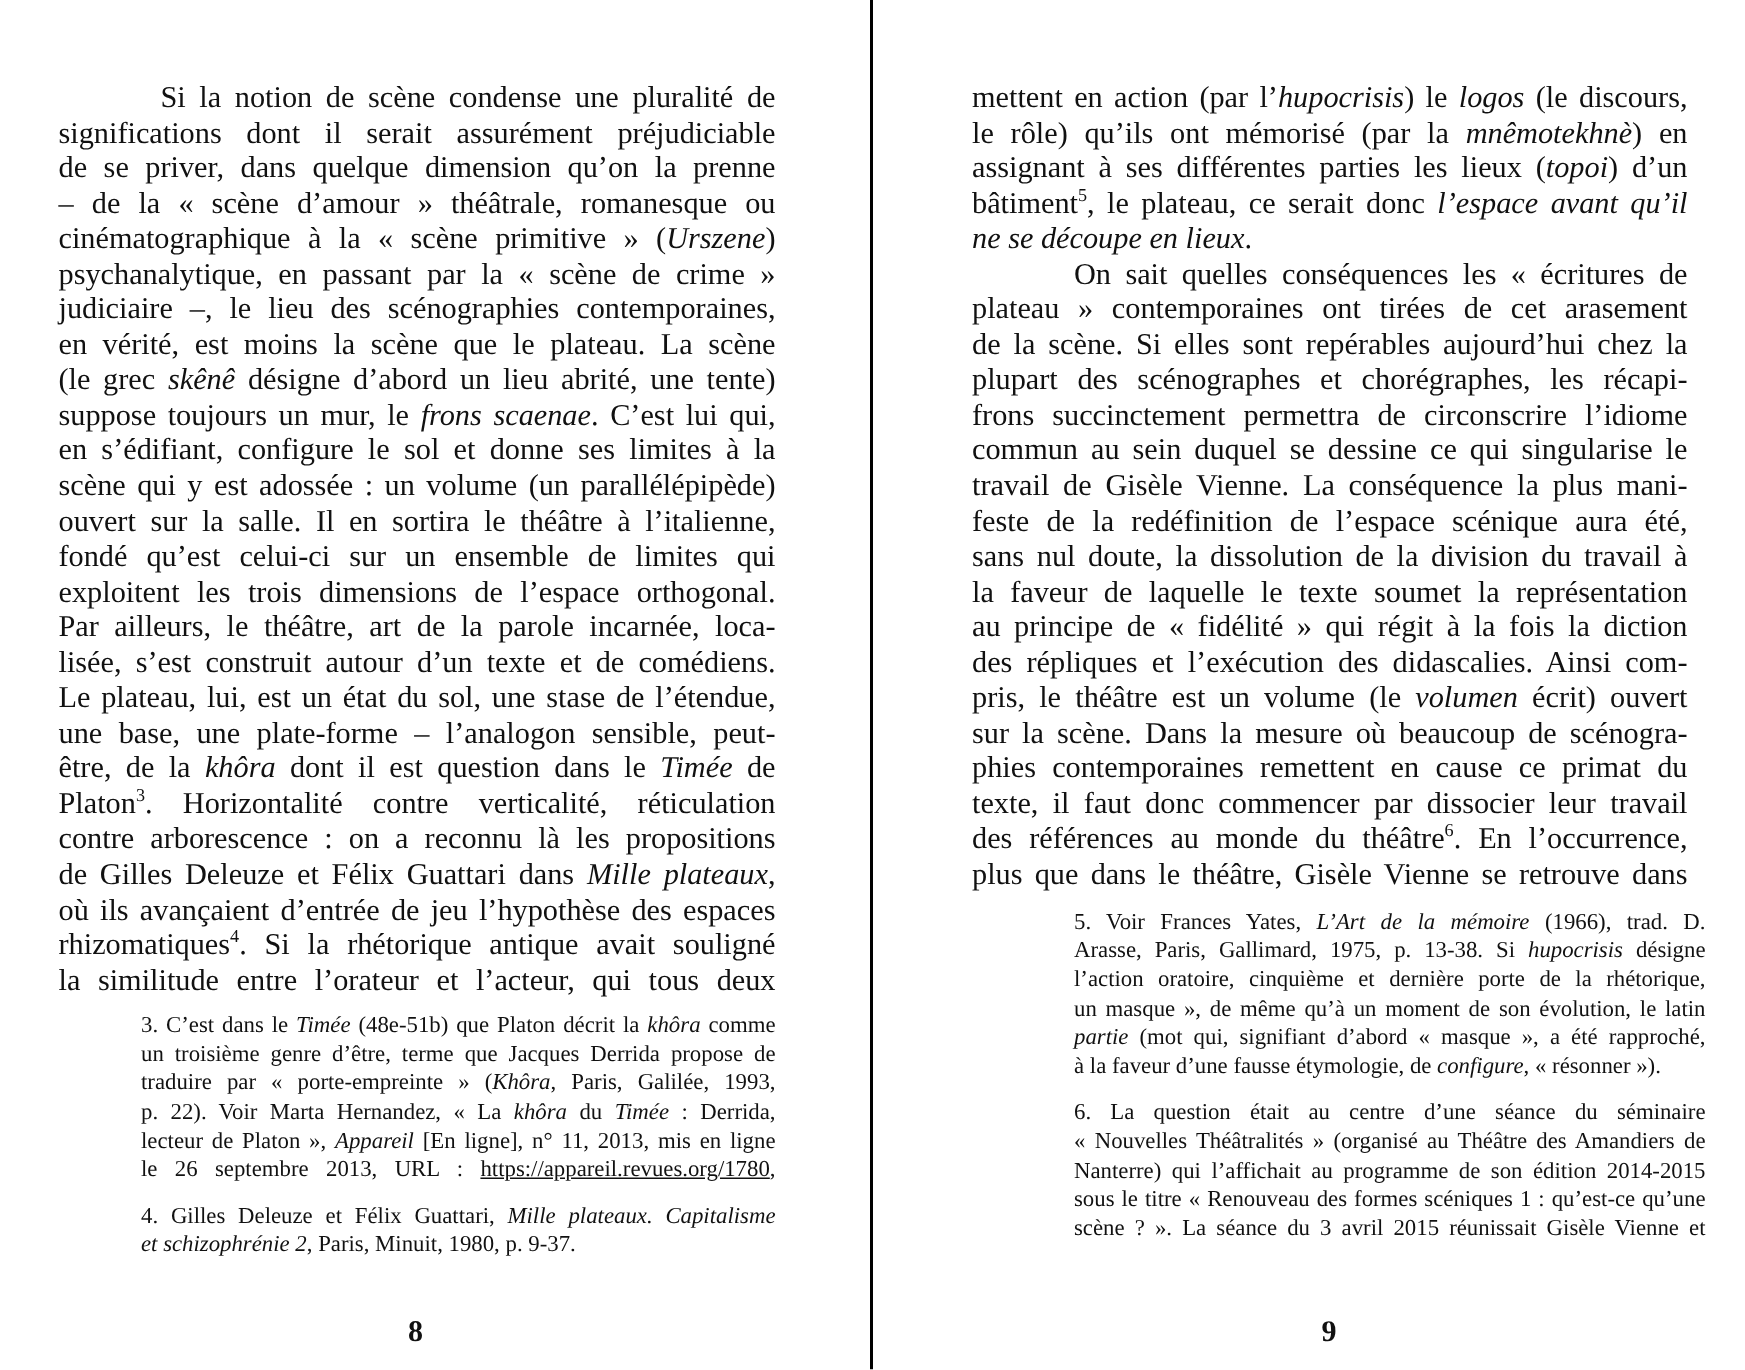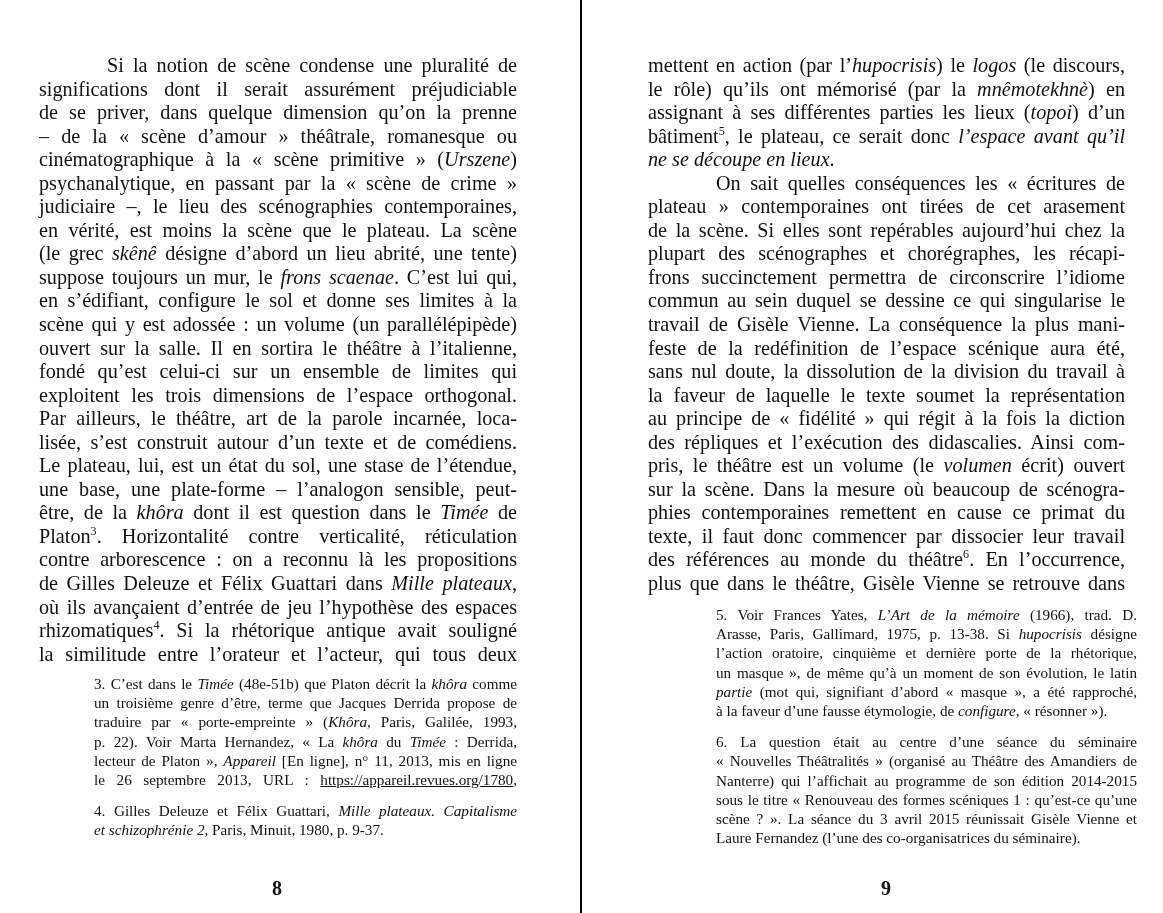--- a/index.html
+++ b/index.html
@@ -113,18 +113,17 @@
           <span class="line">un masque », de même qu’à un moment de son évolution, le latin</span>
           <span class="line"><i>partie</i> (mot qui, signifiant d’abord « masque », a été rapproché,</span>
           <span class="line last">à la faveur d’une fausse étymologie, de <i>configure</i>, « résonner »).</span>
         </div>
         <div class="fn">
           <span class="line">6. La question était au centre d’une séance du séminaire</span>
           <span class="line">« Nouvelles Théâtralités » (organisé au Théâtre des Amandiers de</span>
           <span class="line">Nanterre) qui l’affichait au programme de son édition 2014-2015</span>
           <span class="line">sous le titre « Renouveau des formes scéniques 1 : qu’est-ce qu’une</span>
           <span class="line">scène ? ». La séance du 3 avril 2015 réunissait Gisèle Vienne et</span>
-          <span class="line last">Laure Fernandez (l’une des co-organisatrices du séminaire).</span>
         </div>
       </div>
     <div class="page-number">9</div>
   </div>
 </div>
 
 </body></html>

